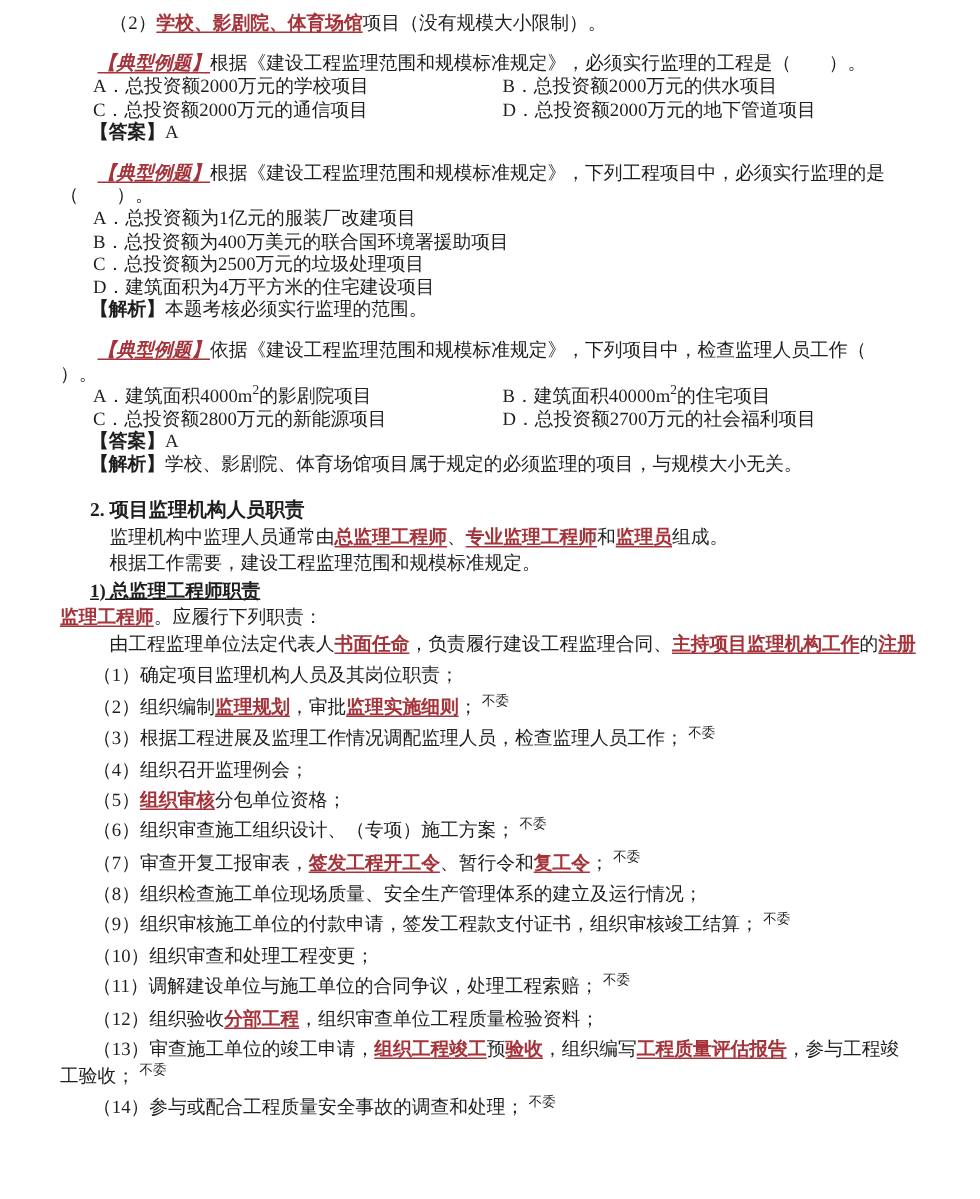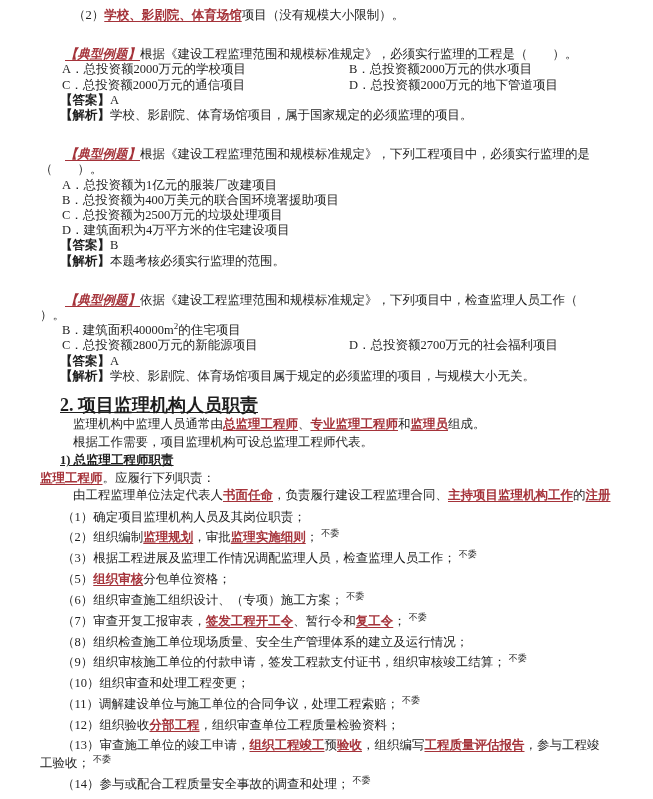--- a/index.html
+++ b/index.html
@@ -6,30 +6,30 @@
   .page {
     width:653px; height:799px; background:#ffffff; overflow:hidden;
     font-family:"Liberation Serif","DejaVu Serif",serif;
     color:#1e1e1e; font-size:12.5px;
   }
   .doc { padding:8px 26px 0 40px; }
   .line { line-height:15.2px; white-space:nowrap; }
   
   .ind  { padding-left:33px; }
   .exh  { padding-left:25px; }
-  .opt  { padding-left:22px;gap:14px; }
+  .opt  { padding-left:22px; }
   .ans  { padding-left:20px; }
   .li   { padding-left:22px; margin-top:5px; }
   .cont { padding-left:0; }
   .licont { margin-top:3px; }
   
-  .gap  { margin-top:24px; }
+  .gap  { margin-top:12px; }
   .gap2 { margin-top:14px; margin-bottom:3px; }
   
-  .h2 { padding-left:20px; font-size:18px;text-decoration:underline; }
+  .h2 { padding-left:20px; font-size:13px; }
   .h3 { padding-left:20px; margin-top:1px;text-decoration:underline; }
   .para { line-height:17.5px; }
   
   .optrow { display:flex; }
   .optrow .cell1 { width:273px; flex:0 0 273px; }
   .optrow .cell2 { flex:1; }
   
   .s-n  { color:var(--ink); }
   .s-b  { color:var(--ink); font-weight:bold;text-align:right; }
   .s-r  { color:var(--accent); font-weight:bold; text-decoration:underline; text-decoration-color:var(--accent); text-underline-offset:2px; }
@@ -46,49 +46,49 @@
       <div class="line exh gap"><span class="s-rh">【典型例题】</span><span class="s-n">根据《建设工程监理范围和规模标准规定》，必须实行监理的工程是（　　）。</span></div>
       <div class="line opt optrow">
         <span class="cell1"><span class="s-n">A．总投资额2000万元的学校项目</span></span>
         <span class="cell2"><span class="s-n">B．总投资额2000万元的供水项目</span></span>
       </div>
       <div class="line opt optrow">
         <span class="cell1"><span class="s-n">C．总投资额2000万元的通信项目</span></span>
         <span class="cell2"><span class="s-n">D．总投资额2000万元的地下管道项目</span></span>
       </div>
       <div class="line ans"><span class="s-b">【答案】</span><span class="s-n">A</span></div>
-      <div class="line ans"><span class="s-b">【解析】</span><span class="s-n">学校、影剧院、体育场馆项目，属于国家规定的必须监理的项目。</span></div>
       <div class="line exh gap"><span class="s-rh">【典型例题】</span><span class="s-n">根据《建设工程监理范围和规模标准规定》，下列工程项目中，必须实行监理的是</span></div>
       <div class="line cont"><span class="s-n">（　　）。</span></div>
       <div class="line opt"><span class="s-n">A．总投资额为1亿元的服装厂改建项目</span></div>
       <div class="line opt"><span class="s-n">B．总投资额为400万美元的联合国环境署援助项目</span></div>
       <div class="line opt"><span class="s-n">C．总投资额为2500万元的垃圾处理项目</span></div>
       <div class="line opt"><span class="s-n">D．建筑面积为4万平方米的住宅建设项目</span></div>
-      <div class="line ans"><span class="s-b">【答案】</span><span class="s-n">B</span></div>
       <div class="line ans"><span class="s-b">【解析】</span><span class="s-n">本题考核必须实行监理的范围。</span></div>
       <div class="line exh gap"><span class="s-rh">【典型例题】</span><span class="s-n">依据《建设工程监理范围和规模标准规定》，下列项目中，检查监理人员工作（</span></div>
       <div class="line cont"><span class="s-n">）。</span></div>
       <div class="line opt optrow">
+        <span class="cell1"><span class="s-n">A．建筑面积4000m</span><span class="s-s2">2</span><span class="s-n">的影剧院项目</span></span>
         <span class="cell2"><span class="s-n">B．建筑面积40000m</span><span class="s-s2">2</span><span class="s-n">的住宅项目</span></span>
       </div>
       <div class="line opt optrow">
         <span class="cell1"><span class="s-n">C．总投资额2800万元的新能源项目</span></span>
         <span class="cell2"><span class="s-n">D．总投资额2700万元的社会福利项目</span></span>
       </div>
       <div class="line ans"><span class="s-b">【答案】</span><span class="s-n">A</span></div>
       <div class="line ans"><span class="s-b">【解析】</span><span class="s-n">学校、影剧院、体育场馆项目属于规定的必须监理的项目，与规模大小无关。</span></div>
       <div class="line h2 gap2"><span class="s-b">2. 项目监理机构人员职责</span></div>
       <div class="line ind para"><span class="s-n">监理机构中监理人员通常由</span><span class="s-r">总监理工程师</span><span class="s-n">、</span><span class="s-r">专业监理工程师</span><span class="s-n">和</span><span class="s-r">监理员</span><span class="s-n">组成。</span></div>
-      <div class="line ind para"><span class="s-n">根据工作需要，项目监理机构可设总监理工程师代表。</span></div>
+      <div class="line ind para"><span class="s-n">根据工作需要，建设工程监理范围和规模标准规定。</span></div>
       <div class="line h3 para"><span class="s-b">1) 总监理工程师职责</span></div>
       <div class="line cont para"><span class="s-r">监理工程师</span><span class="s-n">。应履行下列职责：</span></div>
       <div class="line ind para"><span class="s-n">由工程监理单位法定代表人</span><span class="s-r">书面任命</span><span class="s-n">，负责履行建设工程监理合同、</span><span class="s-r">主持项目监理机构工作</span><span class="s-n">的</span><span class="s-r">注册</span></div>
       <div class="line li"><span class="s-n">（1）确定项目监理机构人员及其岗位职责；</span></div>
       <div class="line li"><span class="s-n">（2）组织编制</span><span class="s-r">监理规划</span><span class="s-n">，审批</span><span class="s-r">监理实施细则</span><span class="s-n">；</span><span class="s-sup">不委</span></div>
       <div class="line li"><span class="s-n">（3）根据工程进展及监理工作情况调配监理人员，检查监理人员工作；</span><span class="s-sup">不委</span></div>
+      <div class="line li"><span class="s-n">（4）组织召开监理例会；</span></div>
       <div class="line li"><span class="s-n">（5）</span><span class="s-r">组织审核</span><span class="s-n">分包单位资格；</span></div>
       <div class="line li"><span class="s-n">（6）组织审查施工组织设计、（专项）施工方案；</span><span class="s-sup">不委</span></div>
       <div class="line li"><span class="s-n">（7）审查开复工报审表，</span><span class="s-r">签发工程开工令</span><span class="s-n">、暂行令和</span><span class="s-r">复工令</span><span class="s-n">；</span><span class="s-sup">不委</span></div>
       <div class="line li"><span class="s-n">（8）组织检查施工单位现场质量、安全生产管理体系的建立及运行情况；</span></div>
       <div class="line li"><span class="s-n">（9）组织审核施工单位的付款申请，签发工程款支付证书，组织审核竣工结算；</span><span class="s-sup">不委</span></div>
       <div class="line li"><span class="s-n">（10）组织审查和处理工程变更；</span></div>
       <div class="line li"><span class="s-n">（11）调解建设单位与施工单位的合同争议，处理工程索赔；</span><span class="s-sup">不委</span></div>
       <div class="line li"><span class="s-n">（12）组织验收</span><span class="s-r">分部工程</span><span class="s-n">，组织审查单位工程质量检验资料；</span></div>
       <div class="line li"><span class="s-n">（13）审查施工单位的竣工申请，</span><span class="s-r">组织工程竣工</span><span class="s-n">预</span><span class="s-r">验收</span><span class="s-n">，组织编写</span><span class="s-r">工程质量评估报告</span><span class="s-n">，参与工程竣</span></div>
       <div class="line cont licont"><span class="s-n">工验收；</span><span class="s-sup">不委</span></div>

